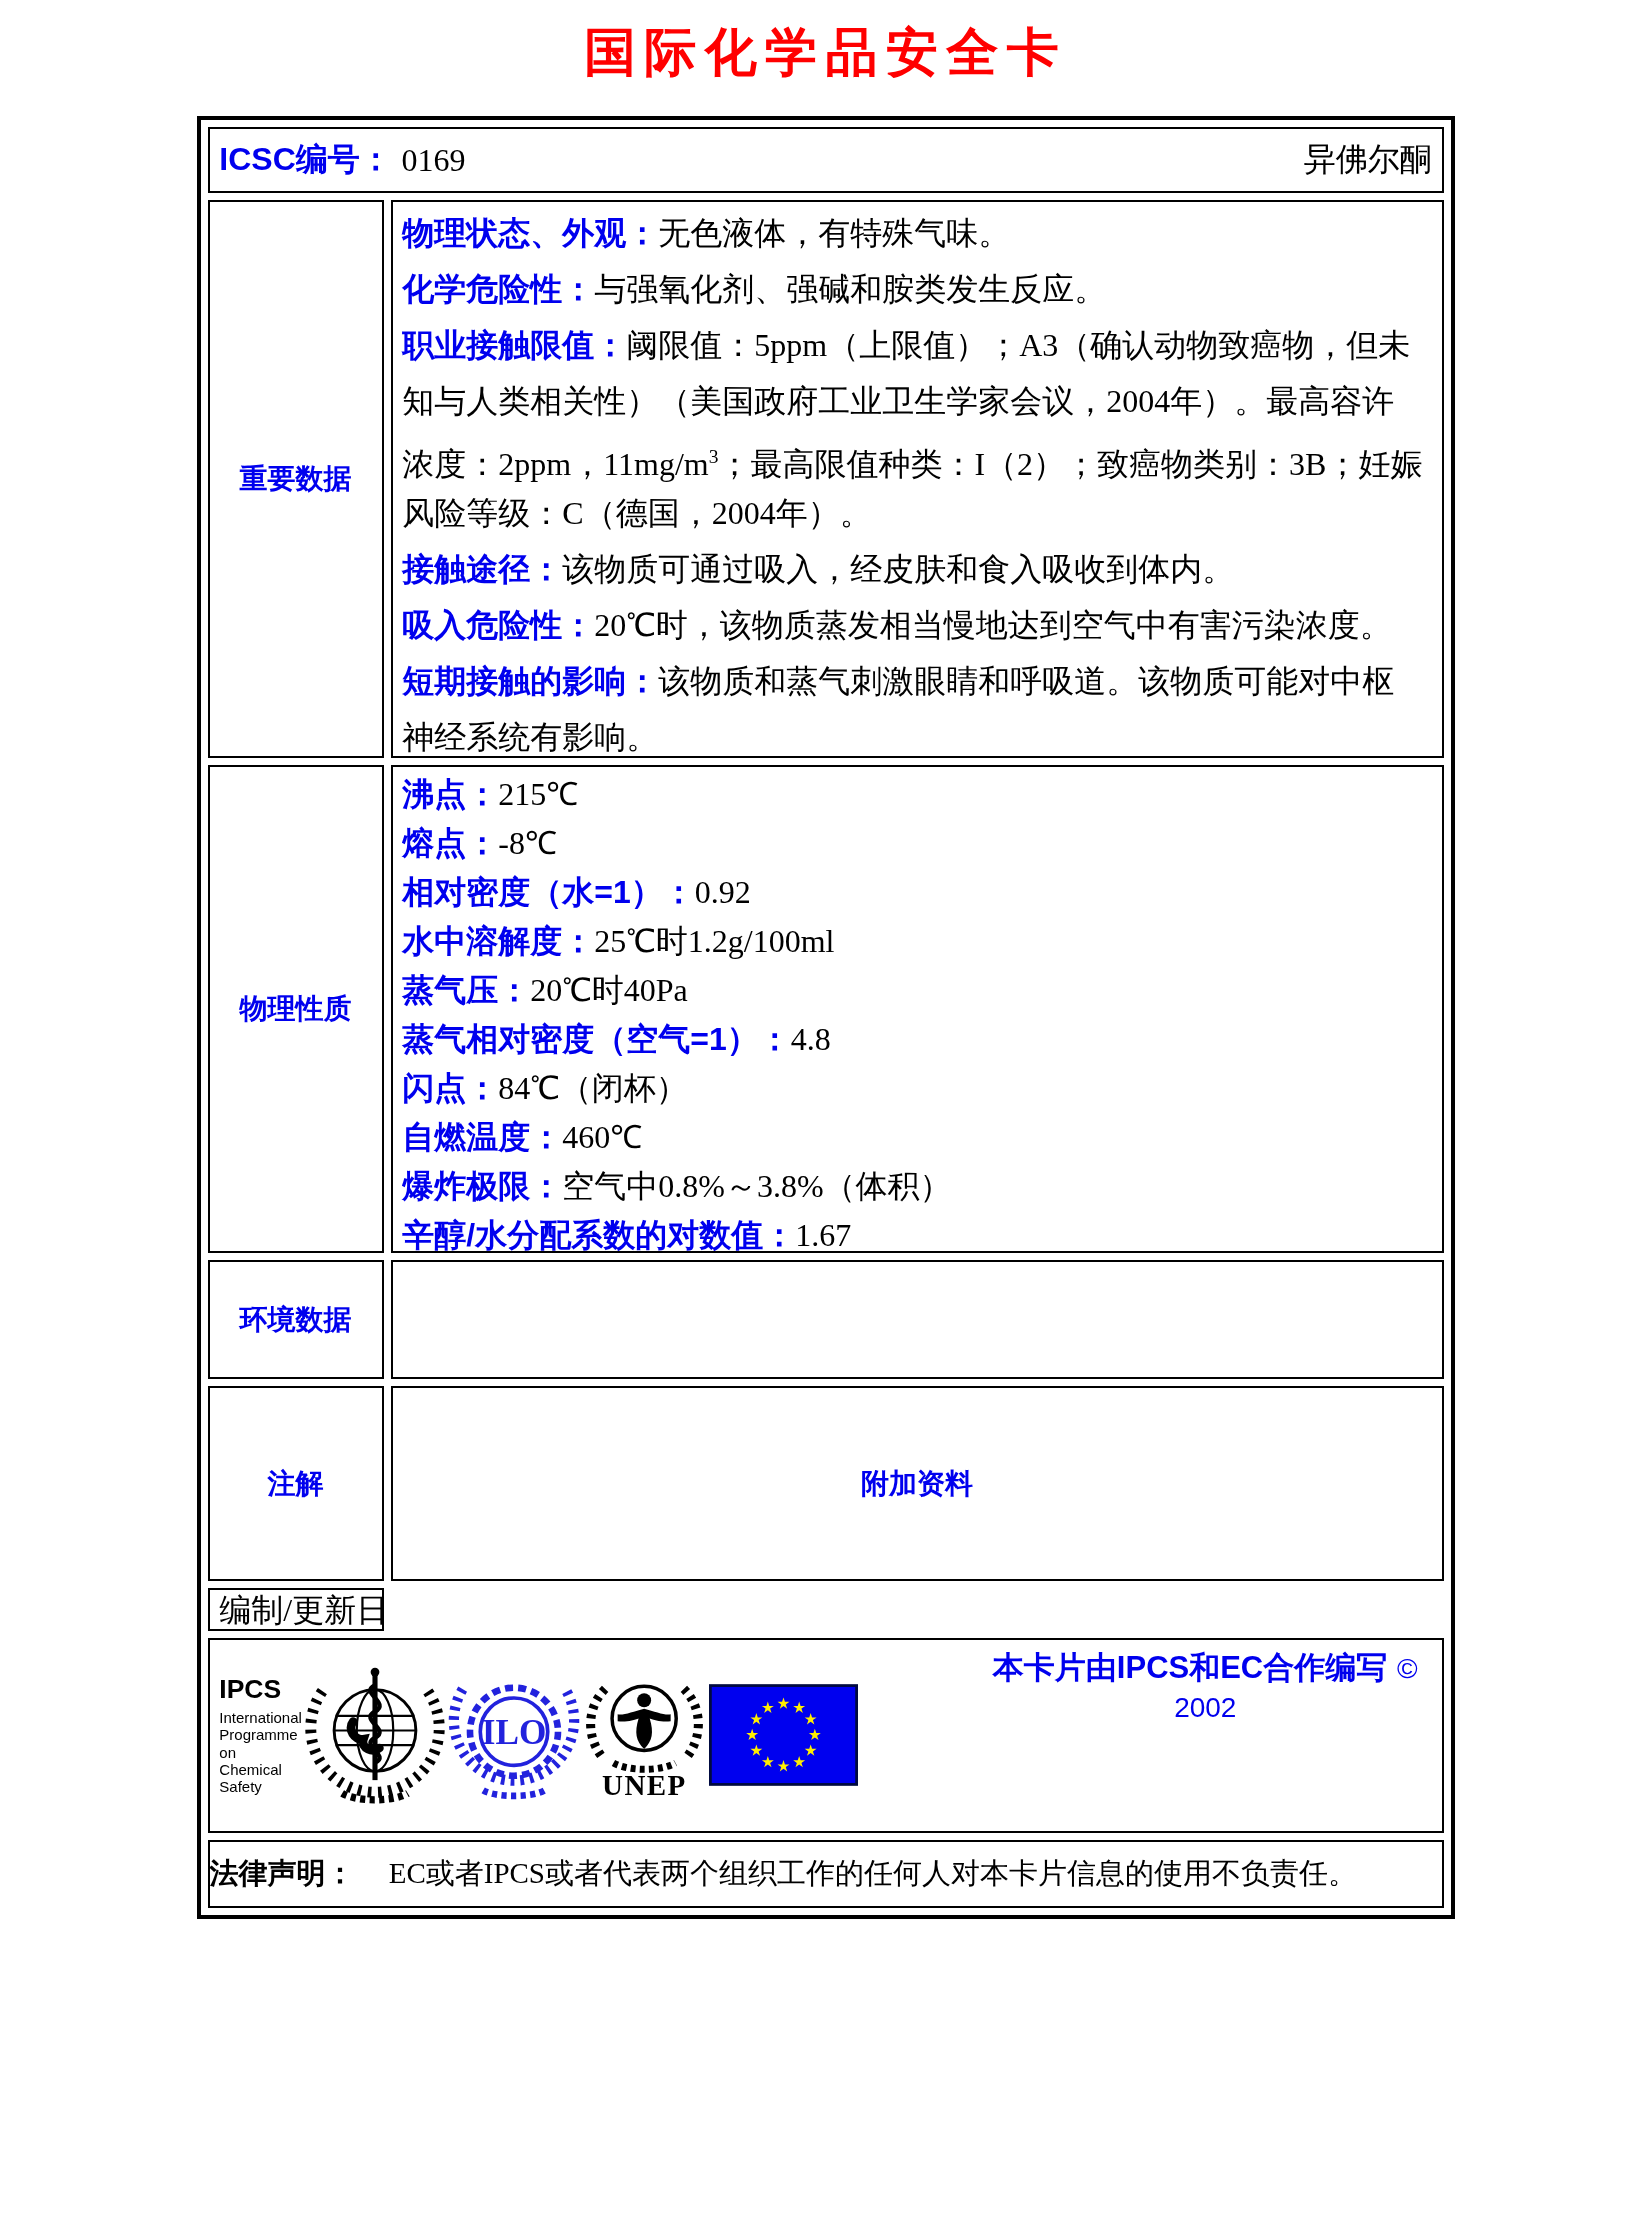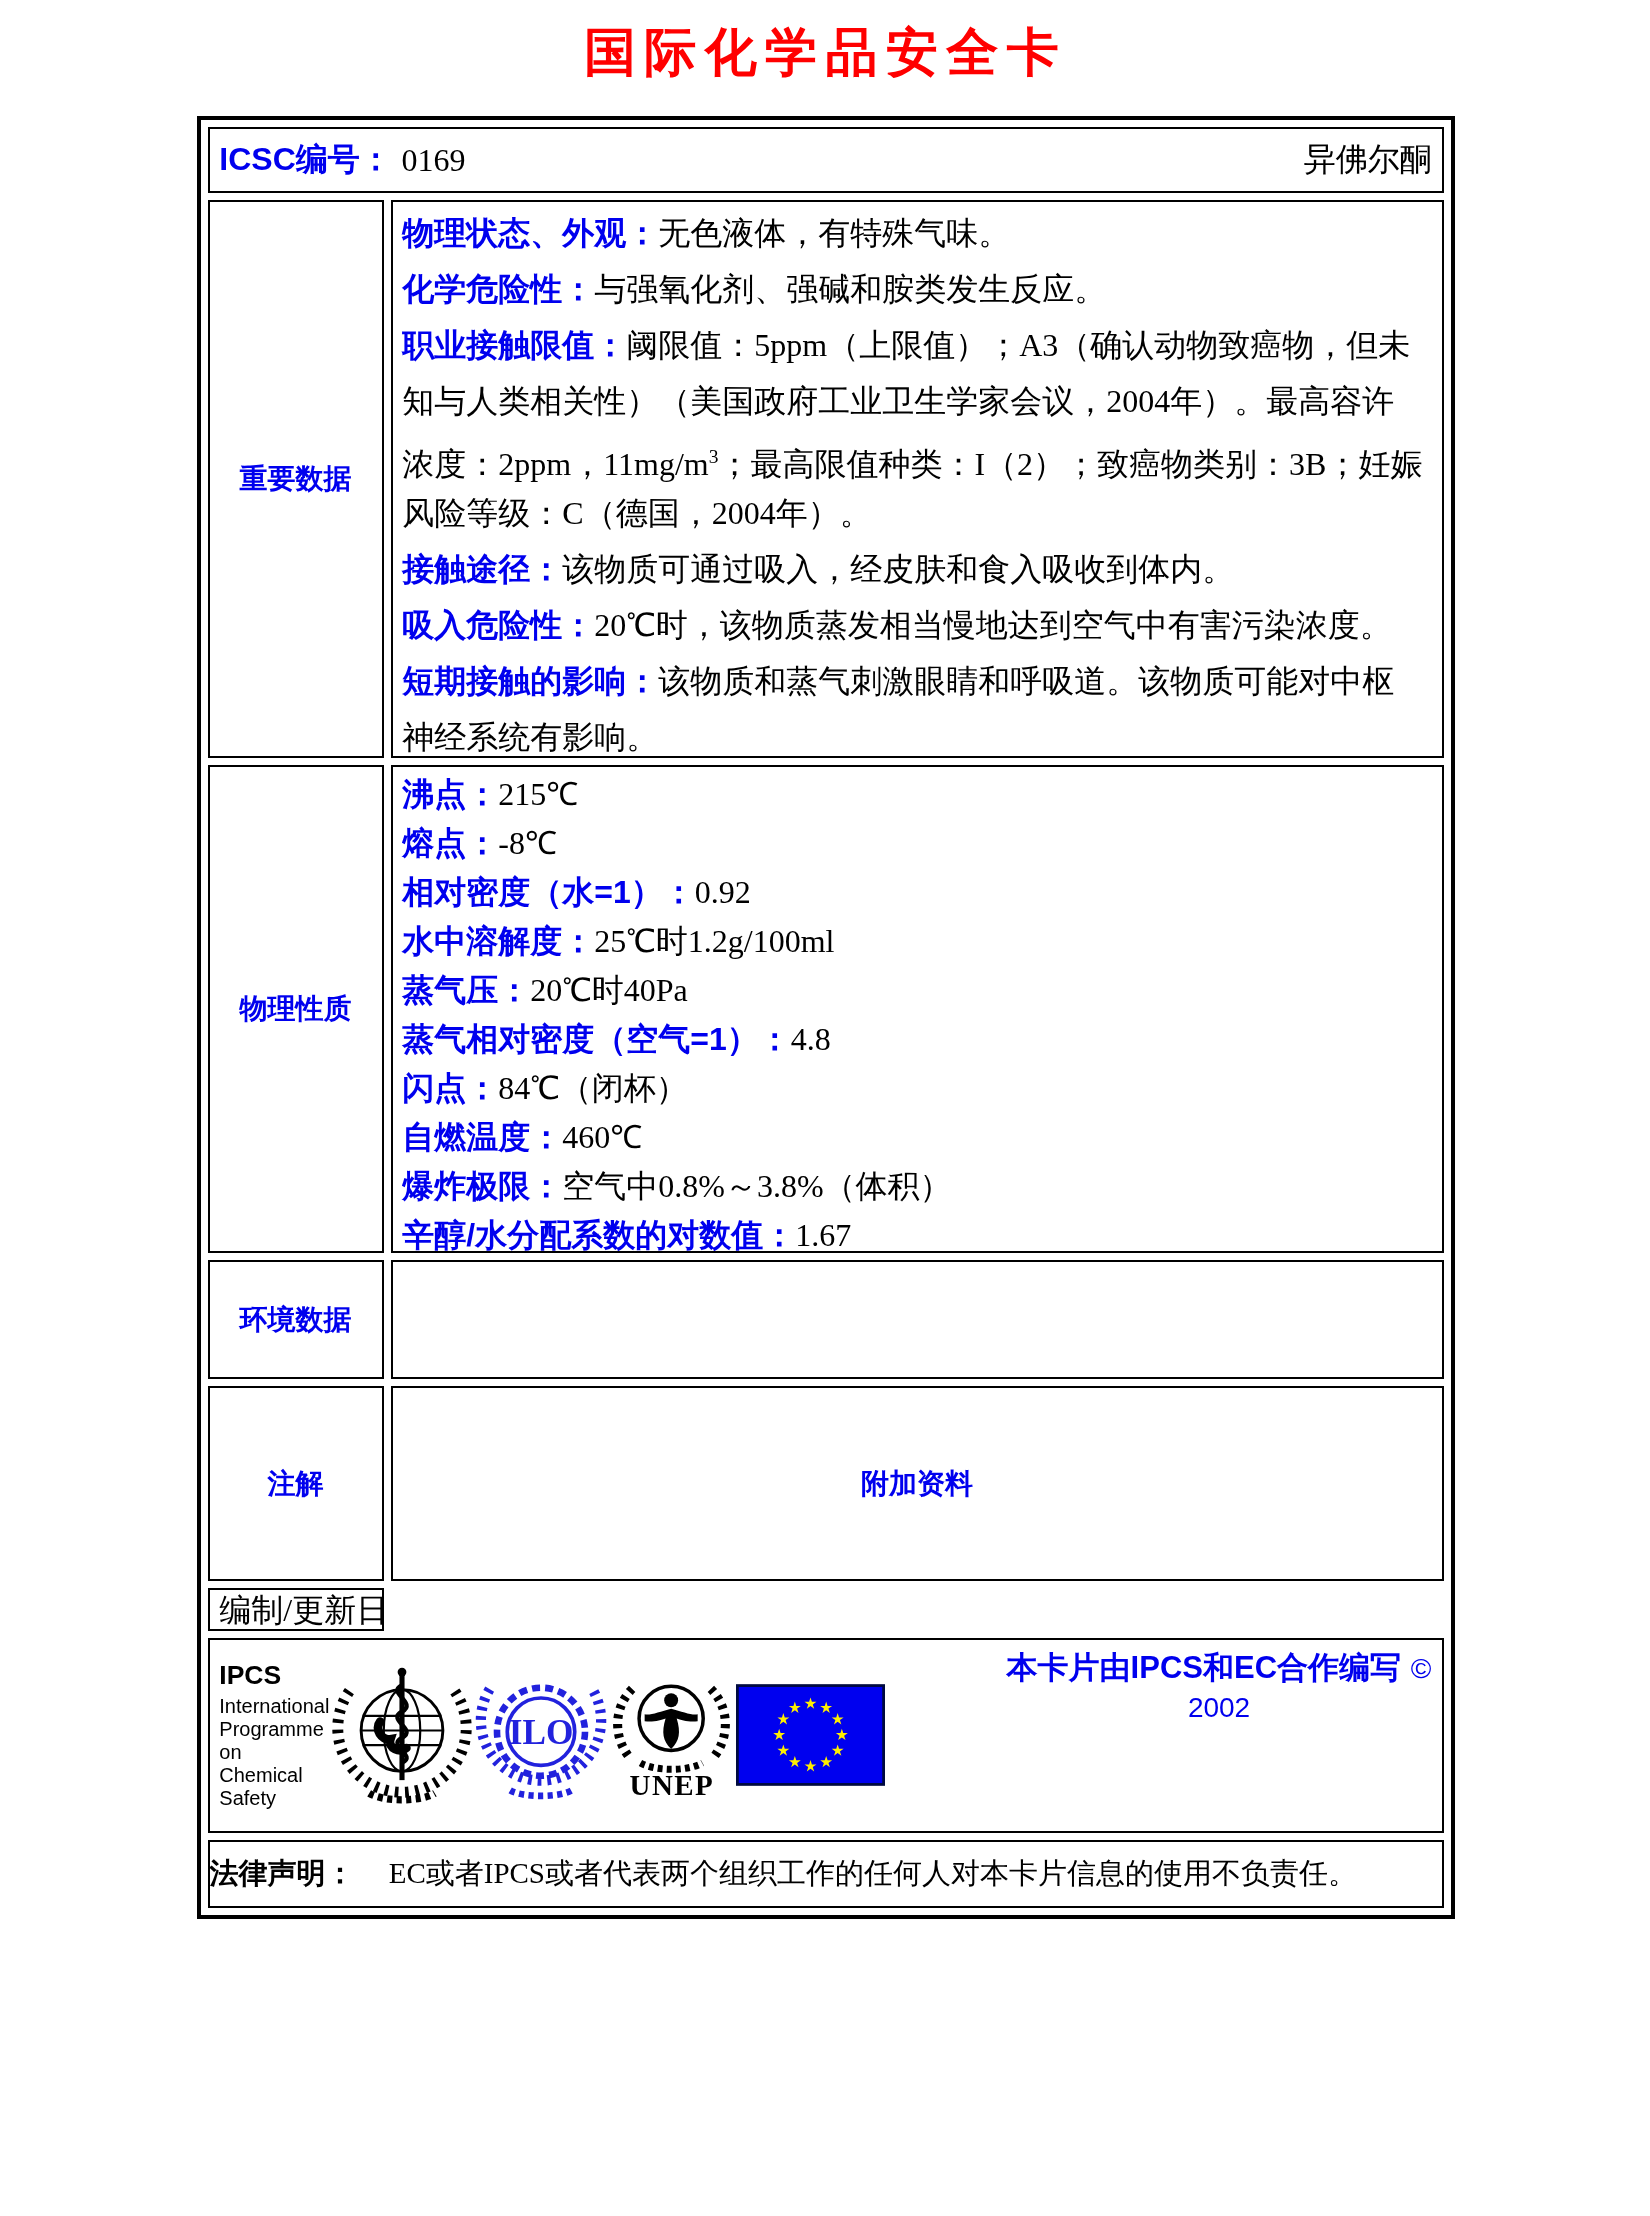--- a/index.html
+++ b/index.html
@@ -68,21 +68,21 @@
   sup.s-sup{font-size:19.5px;font-family:"Liberation Serif",serif;}
 
   .logos-cell{display:flex;flex-direction:row;padding:5.6px 9.8px 7px 9.8px;}
   .logos-row{
     flex:1;
     display:flex;align-items:center;justify-content:space-between;
     padding-right:91px;
   }
   .ipcs-block{font-family:"Liberation Sans",sans-serif;line-height:1.15;}
   .ipcs-acronym{font-size:26.5px;font-weight:700;margin-bottom:4.2px;}
-  .ipcs-line{font-size:20px;}
+  .ipcs-line{font-size:15px;}
 
   .logo{display:flex;flex-direction:column;align-items:center;}
   .unep-text{
     font-family:"Liberation Serif",serif;
     font-weight:700;font-size:29px;letter-spacing:1.4px;margin-top:-4.2px;
   }
   .copyright{
     text-align:center;
     color:var(--blue);
     font-size:31px;

